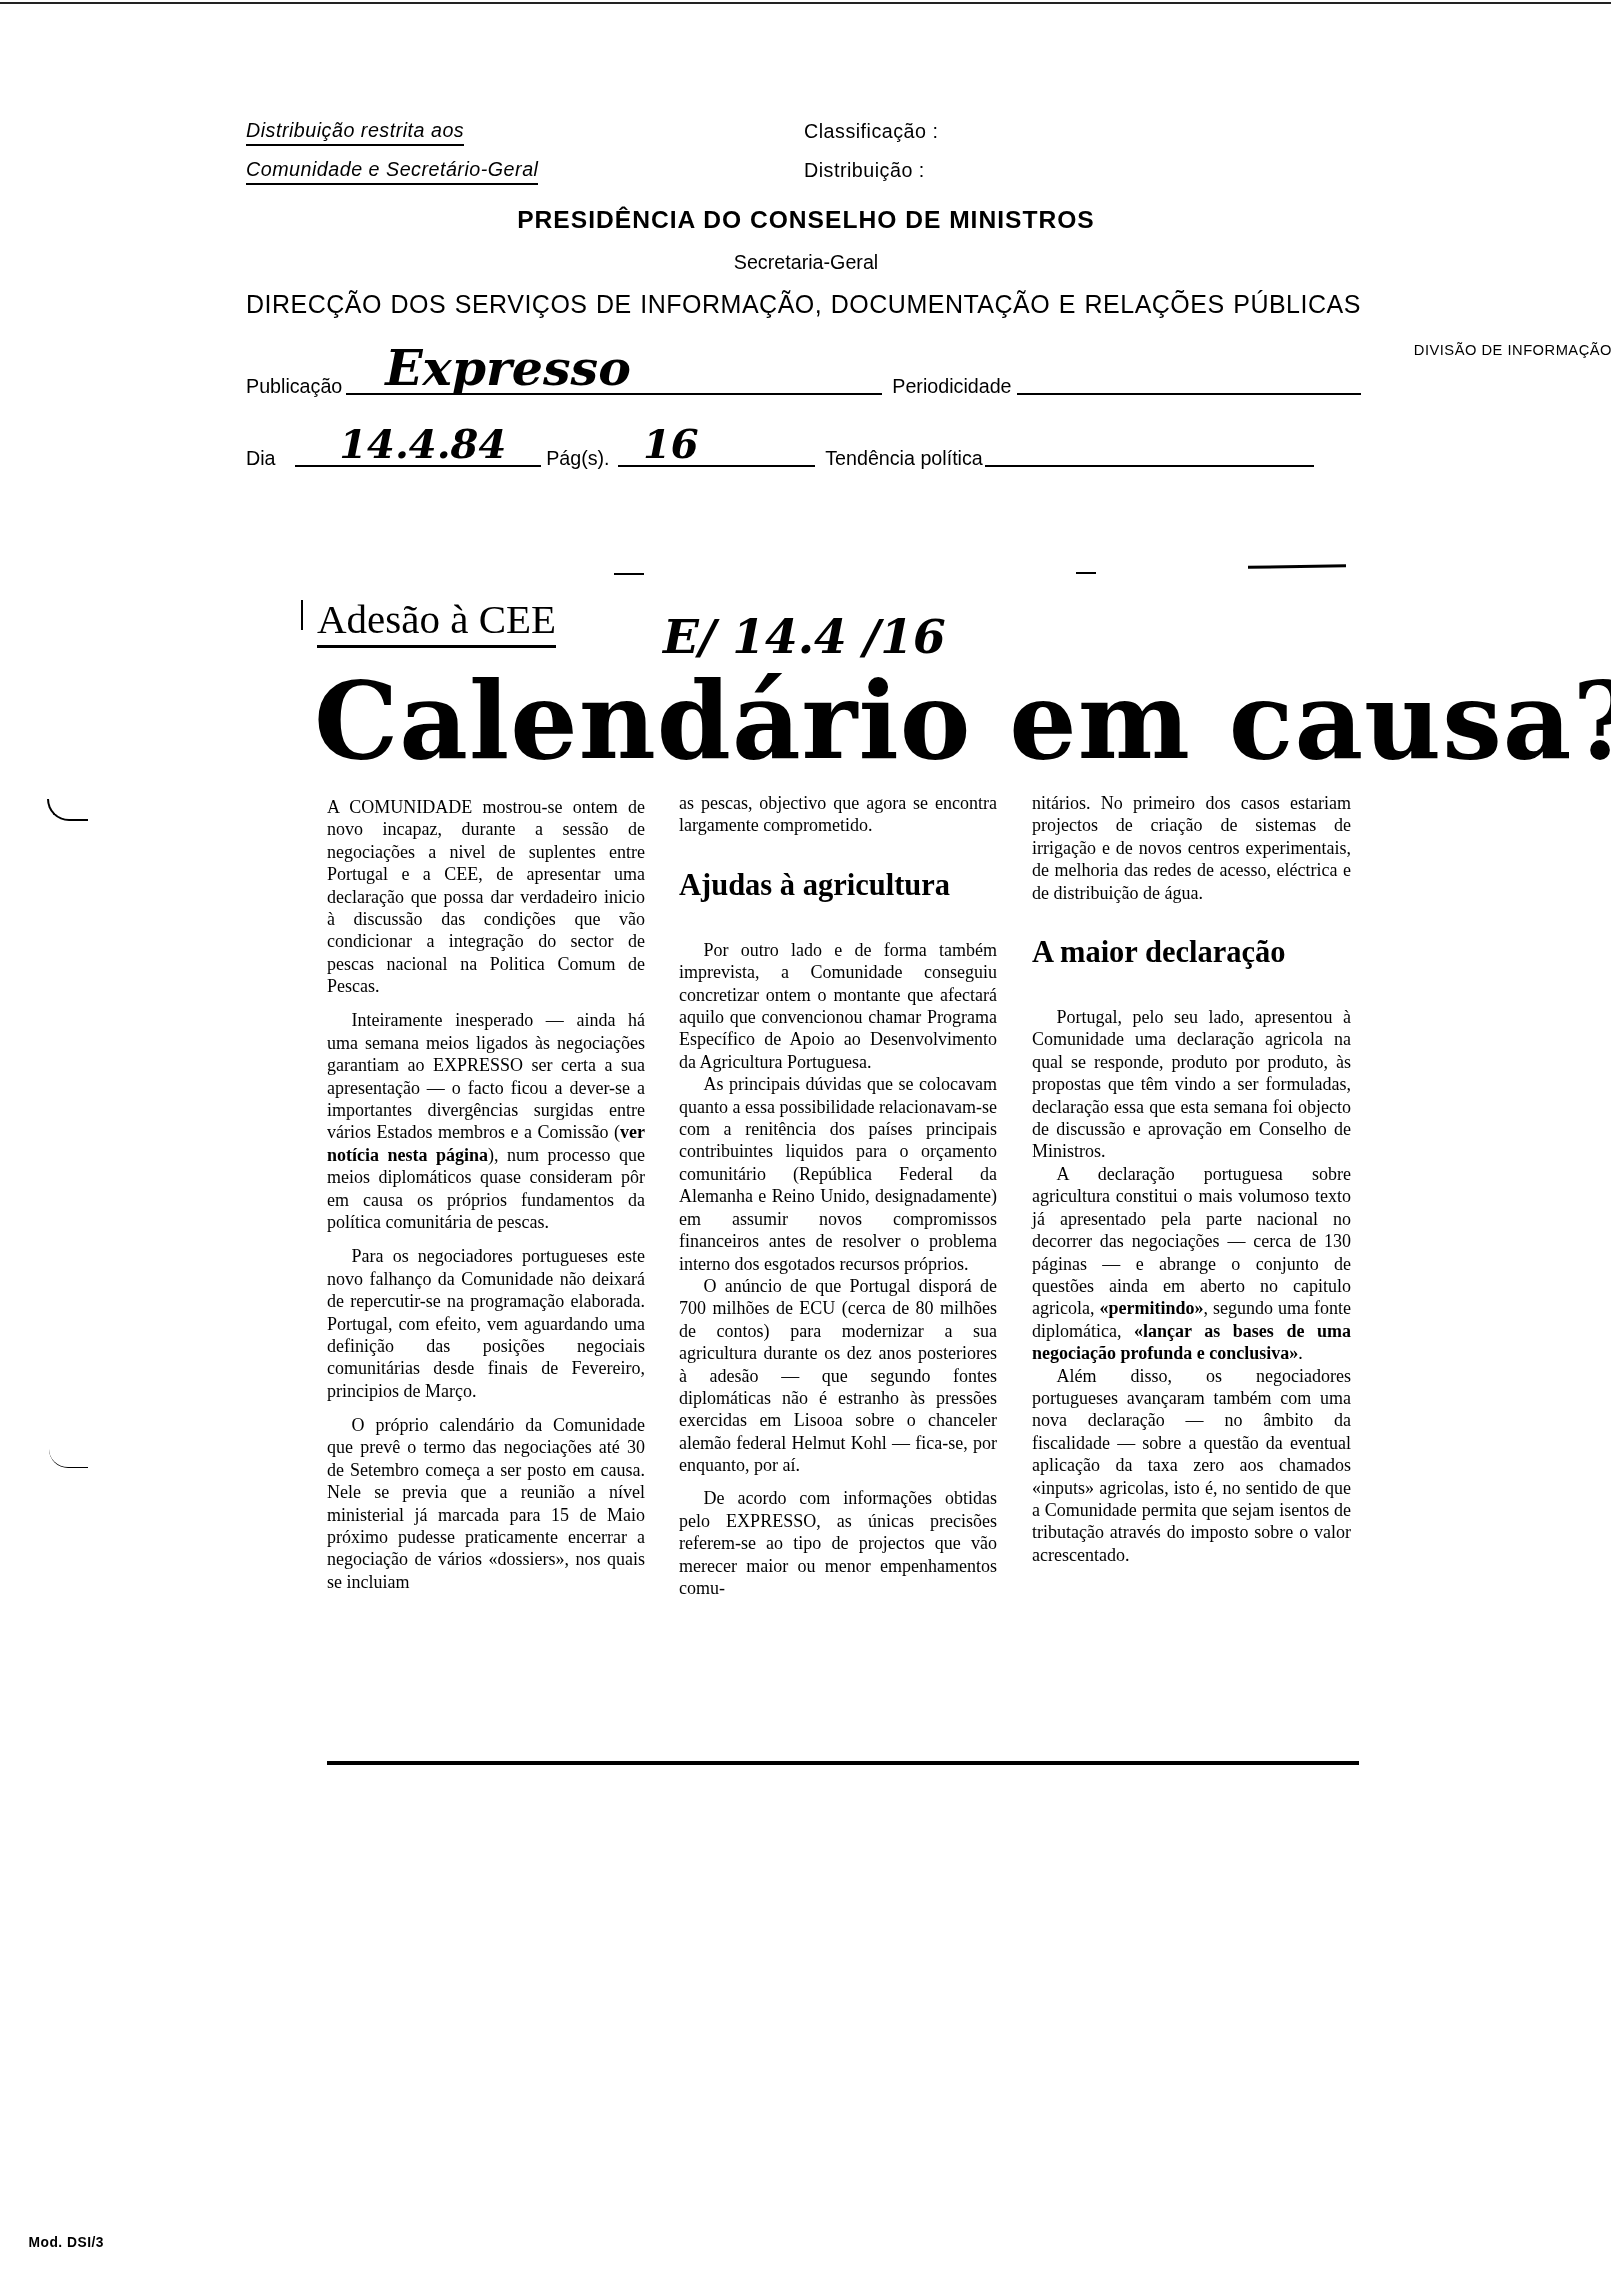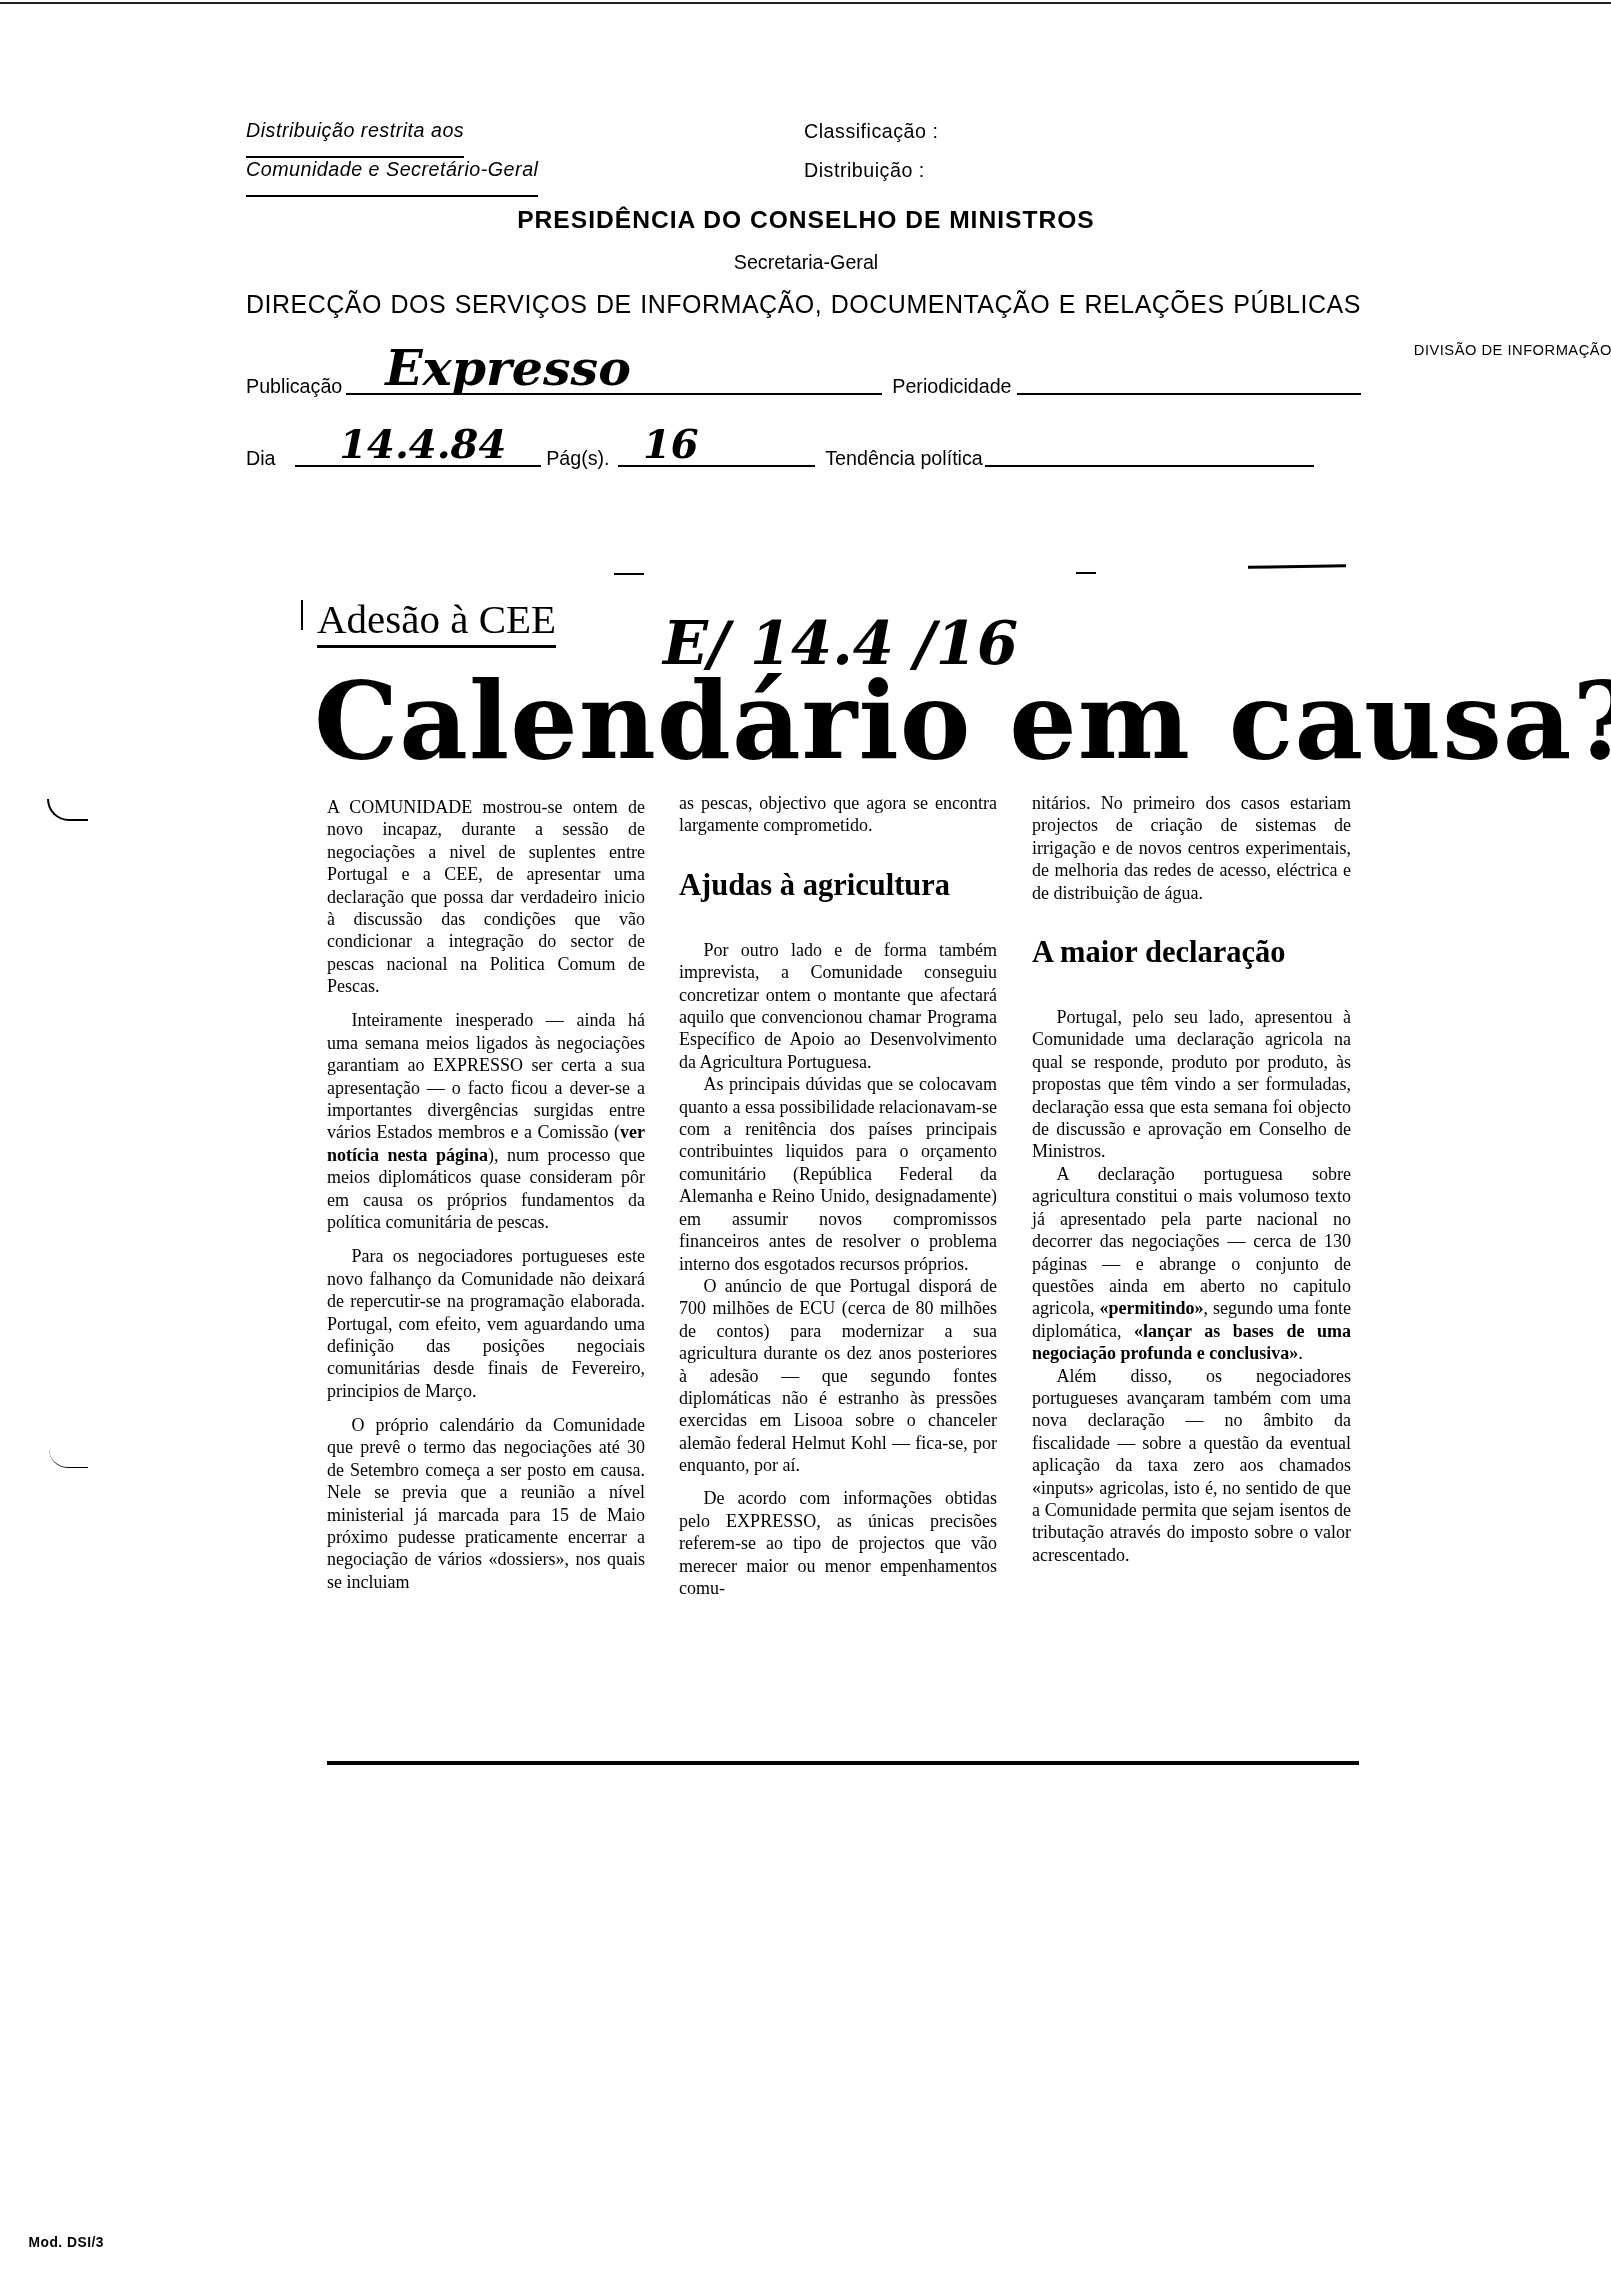--- a/index.html
+++ b/index.html
@@ -4,37 +4,37 @@
 <style>
   html, body { margin: 0; padding: 0; background: #ffffff; }
   body { width: 1612px; height: 2295px; position: relative; overflow: hidden; color: #000; font-family: "Liberation Sans", sans-serif; }
   .abs { position: absolute; }
 
   
   .top-rule { left: 0; top: 2px; width: 1612px; height: 1.5px; background: #222; }
 
   
   .dist-label { font-family: "Liberation Sans", sans-serif; font-style: italic; font-size: 19.7px; letter-spacing: 0.5px; }
-  .dist-label .ul { display: inline-block; border-bottom: 2.9px solid #000; padding-bottom: 14px; }
+  .dist-label .ul { display: inline-block; border-bottom: 2.9px solid #000; padding-bottom: 2px; }
   .form-label { font-family: "Liberation Sans", sans-serif; font-size: 19.7px; letter-spacing: 0.5px; }
   .h-pcm { left: 0; width: 1612px; text-align: center; top: 206px; font-size: 24.6px; font-weight: bold; letter-spacing: 1px; }
   .h-sg { left: 0; width: 1612px; text-align: center; top: 251px; font-size: 19.7px; }
   .h-dir { left: 246px; width: 1115px; top: 290px; font-size: 25px; display: flex; justify-content: space-between; letter-spacing: 0.5px; }
   .h-div { left: 0; width: 1612px; text-align: right; top: 342px; font-size: 14.7px; letter-spacing: 0.5px; }
 
   .field-row { display: flex; align-items: flex-end; font-size: 19.7px; }
   .line { border-bottom: 2.5px solid #000; height: 0; margin-bottom: 2.9px; }
   .hand { font-family: "DejaVu Serif", serif; font-style: italic; font-weight: bold; position: absolute; white-space: nowrap; }
 
   
   .kicker { left: 317px; top: 595px; font-family: "Liberation Serif", serif; font-size: 41px; }
   .kicker .ul { display: inline-block; border-bottom: 3.9px solid #000; padding-bottom: 2px; }
   .kicker-bar { left: 301px; top: 600px; width: 1.5px; height: 29.5px; background: #000; }
   .headline { left: 314px; top: 668px; font-family: "DejaVu Serif", serif; font-size: 106px; font-weight: bold; letter-spacing: 1px; white-space: nowrap; line-height: 1; }
-  .handnote { left: 663px; top: 609px; font-size: 59px; }
+  .handnote { left: 663px; top: 609px; font-size: 47px; }
 
   .col { position: absolute; font-family: "Liberation Serif", serif; font-size: 18px; line-height: 22.4px; text-align: justify; hyphens: manual; }
   .col p { margin: 0 0 11.8px 0; text-indent: 0; }
   .col p.ind { text-indent: 24.6px; }
   .col p.tight { margin-bottom: 0; }
   .col b { font-weight: bold; }
   .col1 { left: 327px; top: 796px; width: 318px; }
   .col2 { left: 679px; top: 792px; width: 318px; }
   .col3 { left: 1032px; top: 792px; width: 319px; }
   .subhead { font-family: "Liberation Serif", serif; font-weight: bold; font-size: 30.5px; line-height: 34px; margin: 31px 0 37px 0; text-align: left; }

